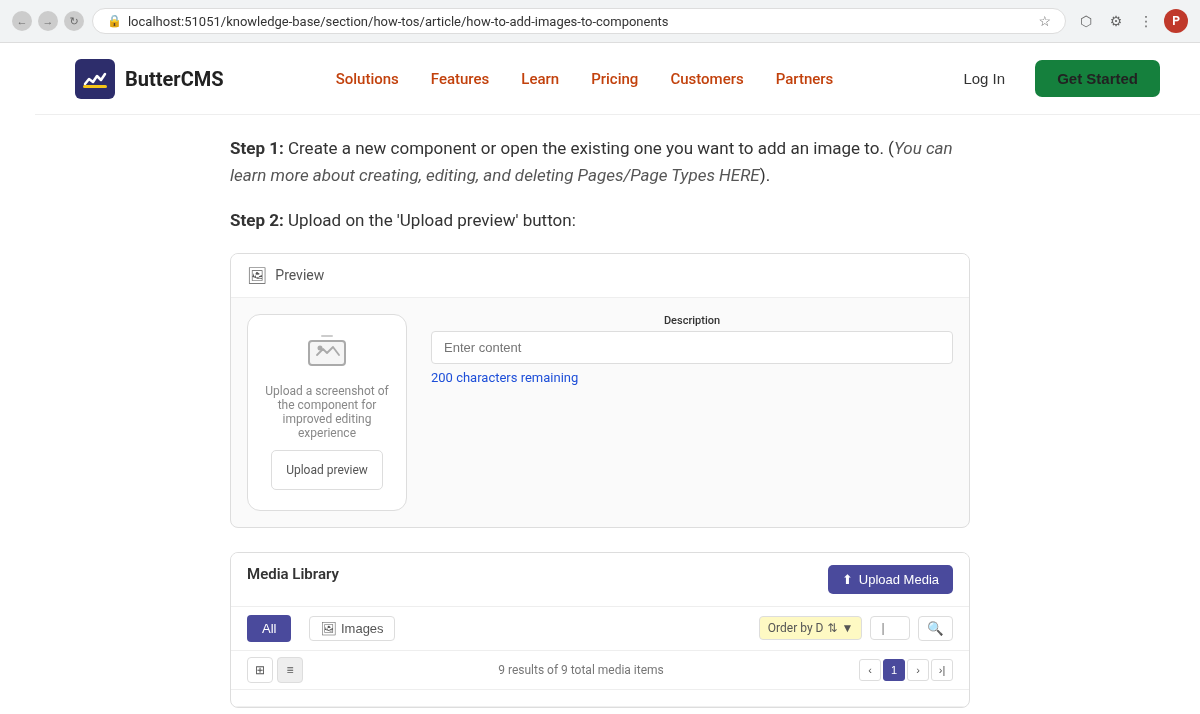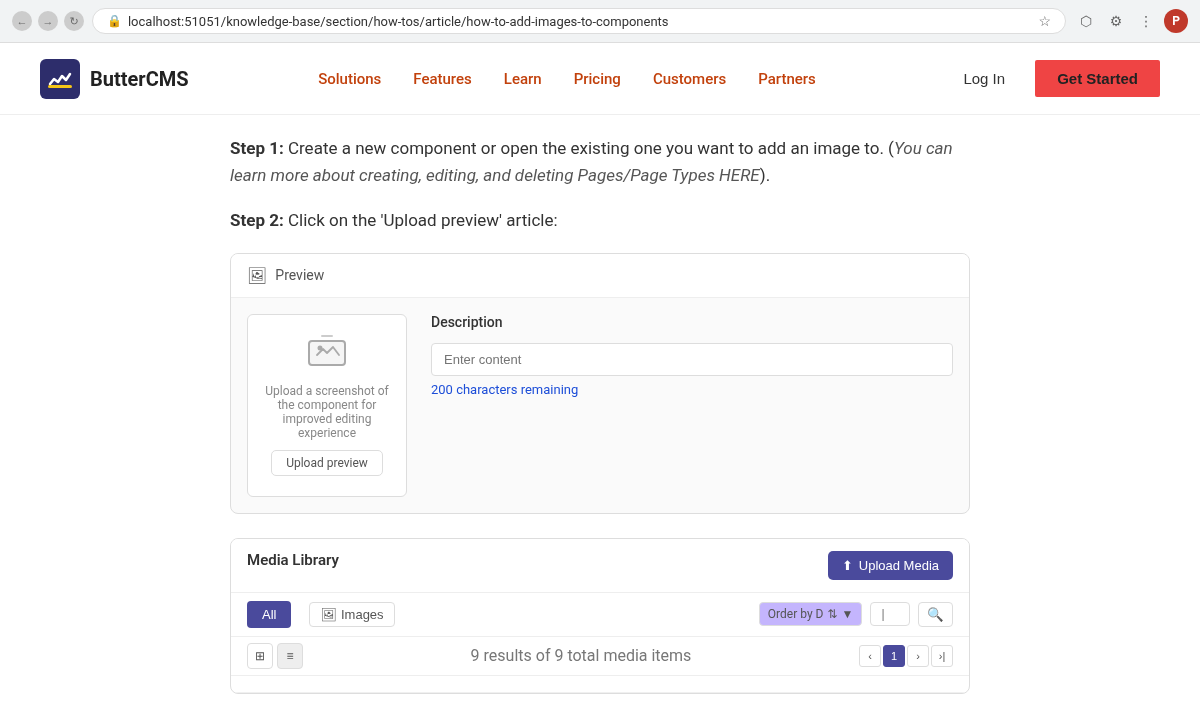--- a/index.html
+++ b/index.html
@@ -38,28 +38,29 @@
       background: #fff;
       border-bottom: 1px solid #eee;
       padding: 0 40px;
       height: 72px;
       display: flex;
       align-items: center;
       justify-content: space-between;
       position: sticky;
       top: 0;
       z-index: 100;
+      margin-left: 35px;
     }
     .navbar-logo { display: flex; align-items: center; gap: 10px; font-weight: 700; font-size: 20px; color: #222; text-decoration: none; }
     .logo-icon { width: 40px; height: 40px; }
     .navbar-nav { display: flex; gap: 4px; align-items: center; }
     .nav-item { padding: 8px 14px; font-size: 15px; color: #c2410c; cursor: pointer; border-radius: 6px; font-weight: 500; }
     .navbar-actions { display: flex; align-items: center; gap: 12px; }
     .btn-login { padding: 8px 18px; font-size: 15px; color: #333; background: none; border: none; cursor: pointer; font-weight: 500; }
-    .btn-get-started { padding: 10px 22px; background: #ef4444; color: #222; border: none; border-radius: 2px; font-size: 15px; font-weight: 700; cursor: pointer; }
+    .btn-get-started { padding: 10px 22px; background: #15803d; color: #222; border: none; border-radius: 7px; font-size: 15px; font-weight: 700; cursor: pointer; }
 
     
     .main-content { max-width: 820px; margin: 0 auto; padding: 20px 40px 40px; }
 
     .step-text { margin-bottom: 18px; font-size: 17px; line-height: 1.6; }
     .step-text strong { font-weight: 700; }
     .step-text em { font-style: italic; color: #555; }
 
     
     .preview-box {
@@ -80,35 +81,35 @@
       color: #555;
     }
     .preview-box-header .icon { font-size: 16px; }
     .preview-box-body {
       display: flex;
       padding: 16px;
       gap: 24px;
     }
     .preview-upload-area {
       border: 1px solid #ddd;
-      border-radius: 6px;
+      border-radius: 13px;
       background: #fff;
       width: 160px;
       min-width: 160px;
       display: flex;
       flex-direction: column;
       align-items: center;
       justify-content: center;
       padding: 20px 12px;
       gap: 10px;
     }
     .preview-upload-icon { font-size: 28px; color: #aaa; }
     .preview-upload-text { font-size: 12px; color: #888; text-align: center; }
     .preview-description-area { flex: 1; }
-    .preview-desc-label { font-size: 14px; font-weight: 500; color: #333; margin-bottom: 13px; }
+    .preview-desc-label { font-size: 11px; font-weight: 500; color: #333; margin-bottom: 4px; text-align: center; }
     .preview-desc-input {
       width: 100%;
       border: 1px solid #ddd;
       border-radius: 4px;
       padding: 8px 12px;
       font-size: 13px;
       color: #bbb;
       background: #fff;
       margin-bottom: 6px;
     }
@@ -157,35 +158,35 @@
       font-size: 13px;
       border-radius: 4px;
       cursor: pointer;
       color: #555;
       background: none;
       border: 1px solid transparent;
     }
     .media-tab.active { background: #4a4a9c; color: #fff; }
     .media-tab-images { display: flex; align-items: center; gap: 4px; border: 1px solid #ddd; border-radius: 4px; padding: 4px 10px; font-size: 13px; color: #555; background: #fff; cursor: pointer; }
     .media-tabs-right { display: flex; align-items: center; gap: 8px; }
-    .media-sort { border: 1px solid #ddd; border-radius: 4px; padding: 4px 8px; font-size: 12px; color: #555; display: flex; align-items: center; gap: 4px; background: #c4b5fd; cursor: pointer; }
+    .media-sort { border: 1px solid #ddd; border-radius: 4px; padding: 4px 8px; font-size: 12px; color: #555; display: flex; align-items: center; gap: 4px; background: #fef9c3; cursor: pointer; }
     .media-filter { border: 1px solid #ddd; border-radius: 4px; padding: 4px 10px; font-size: 12px; color: #999; background: #fff; }
     .media-search-btn { background: #fff; border: 1px solid #ddd; border-radius: 4px; padding: 4px 8px; cursor: pointer; }
 
     .media-toolbar {
       display: flex;
       align-items: center;
       justify-content: space-between;
       padding: 6px 16px;
       border-bottom: 1px solid #eee;
     }
     .media-view-icons { display: flex; gap: 4px; }
     .view-icon-btn { width: 26px; height: 26px; border: 1px solid #ddd; border-radius: 4px; background: #fff; display: flex; align-items: center; justify-content: center; cursor: pointer; font-size: 12px; color: #555; }
     .view-icon-btn.active { background: #eee; }
-    .media-count { font-size: 16px; color: #777; }
+    .media-count { font-size: 12px; color: #777; }
     .media-pagination { display: flex; gap: 2px; align-items: center; }
     .page-btn { width: 22px; height: 22px; border: 1px solid #ddd; border-radius: 3px; background: #fff; font-size: 11px; color: #555; cursor: pointer; display: flex; align-items: center; justify-content: center; }
     .page-btn.active { background: #4a4a9c; color: #fff; border-color: #4a4a9c; }
 
     .media-list { overflow: hidden; }
     .media-item {
       display: flex;
       align-items: center;
       padding: 8px 16px;
       border-bottom: 1px solid #f0f0f0;
@@ -241,40 +242,40 @@
 
 <div class="main-content">
 
   <p class="step-text">
     <strong>Step 1:</strong>
     <span> Create a new component or open the existing one you want to add an image to. (<em>You can learn more about creating, editing, and deleting Pages/Page Types HERE</em>).</span>
   </p>
 
   <p class="step-text">
     <strong>Step 2:</strong>
-    <span> Click on the 'Upload preview' article:</span>
+    <span> Upload on the 'Upload preview' button:</span>
   </p>
 
   <div class="preview-box">
     <div class="preview-box-header">
       <span class="icon">🖼</span>
       <span>Preview</span>
     </div>
     <div class="preview-box-body">
       <div class="preview-upload-area">
         <div class="preview-upload-icon">
           <svg width="40" height="32" viewBox="0 0 40 32" fill="none" xmlns="http://www.w3.org/2000/svg">
             <rect x="2" y="6" width="36" height="24" rx="3" stroke="#aaa" stroke-width="2" fill="#f5f5f5"></rect>
             <path d="M10 20 L16 14 L20 18 L26 12 L32 20" stroke="#aaa" stroke-width="1.8" fill="none" stroke-linecap="round" stroke-linejoin="round"></path>
             <circle cx="13" cy="13" r="2.5" fill="#aaa"></circle>
             <rect x="14" y="0" width="12" height="2" rx="1" fill="#ccc"></rect>
           </svg>
         </div>
         <span class="preview-upload-text">Upload a screenshot of the component for improved editing experience</span>
-        <div style="border:1px solid #ddd; border-radius:5px; padding:5px 14px; font-size:12px; color:#555; cursor:pointer; background:#fff;text-align:right;">Upload preview</div>
+        <div style="border:1px solid #ddd; border-radius:5px; padding:12px 14px; font-size:12px; color:#555; cursor:pointer; background:#fff;text-align:right;">Upload preview</div>
       </div>
       <div class="preview-description-area">
         <div class="preview-desc-label">Description</div>
         <input class="preview-desc-input" type="text" placeholder="Enter content" style="">
         <div class="preview-char-count">200 characters remaining</div>
       </div>
     </div>
   </div>
 
 

